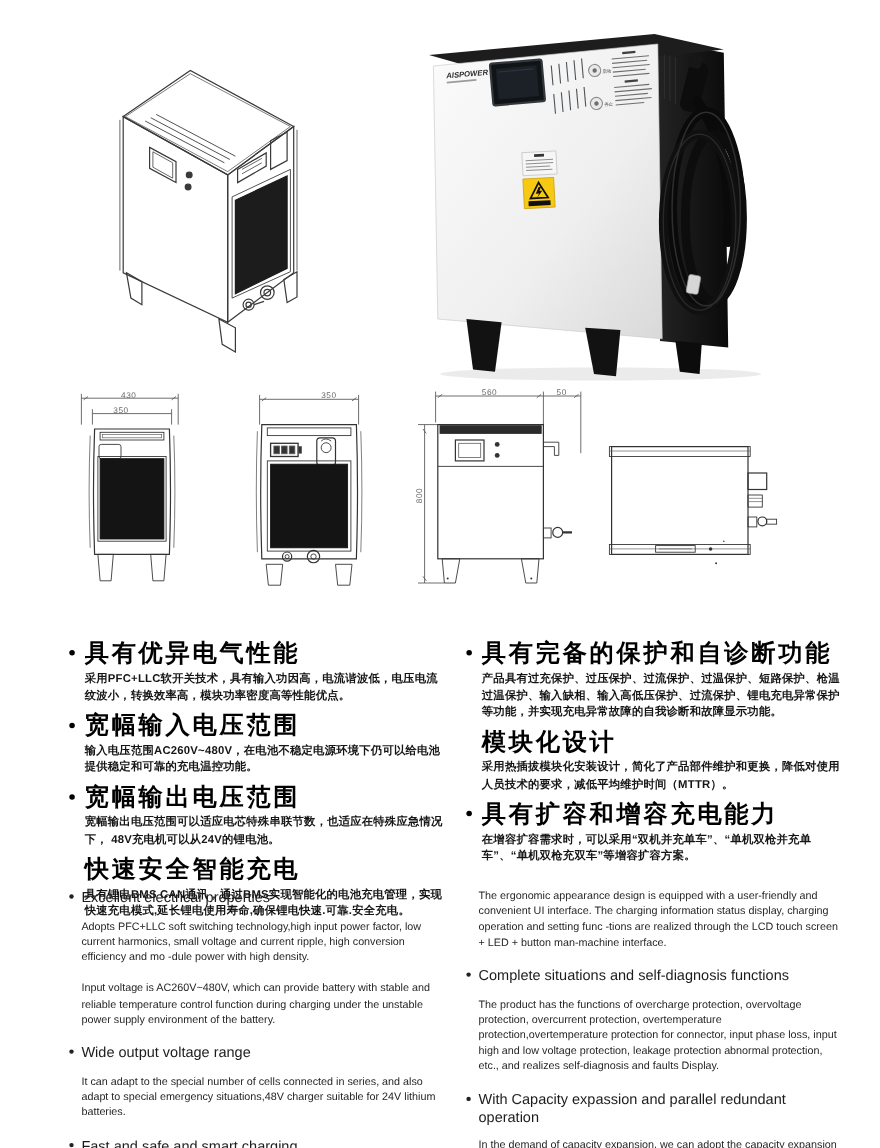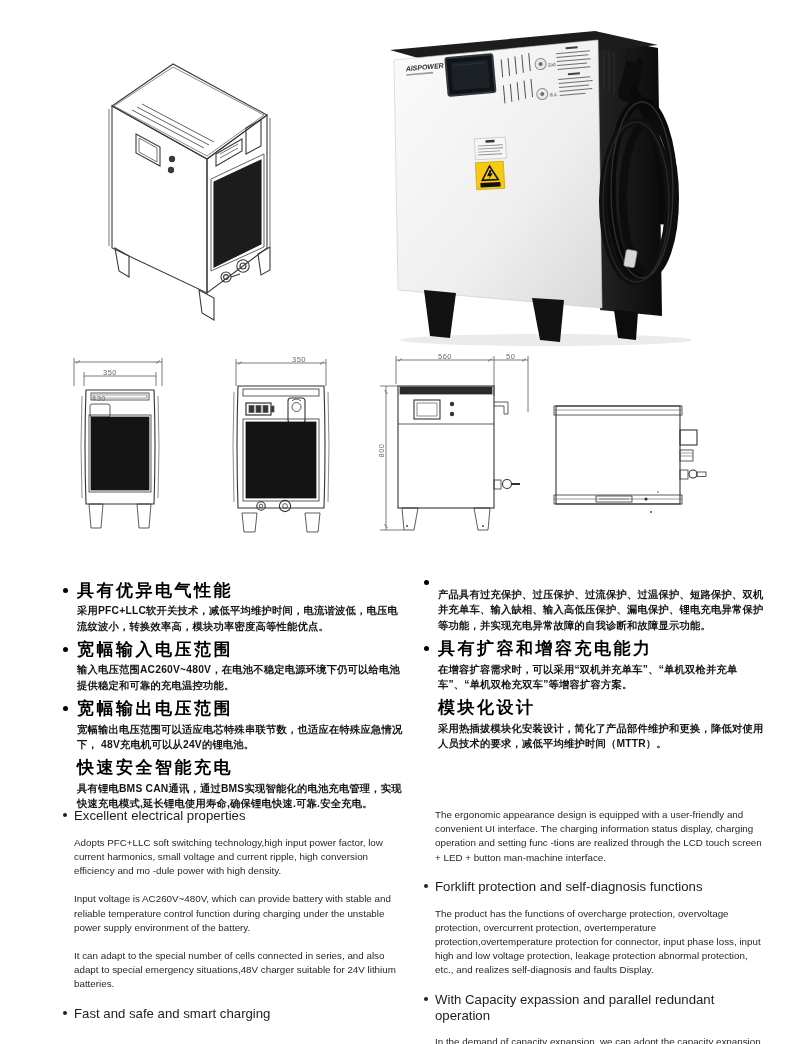--- a/index.html
+++ b/index.html
@@ -11,21 +11,21 @@
   
   .dim-label{position:absolute;font-size:7.5px;color:#6b6b6b;letter-spacing:.5px;white-space:nowrap;}
   .dim-label.vert{transform:rotate(-90deg);transform-origin:center;}
 
   
   .col{position:absolute;top:580px;width:340px;}
   .col.left{left:63px;}
   .col.right{left:424px;}
   .zh-group{height:212px;}
   .zh-block{margin-bottom:5px;}
-  .zh-head{display:flex;align-items:center;gap:9px;font-size:17px;font-weight:700;
+  .zh-head{display:flex;align-items:center;gap:9px;font-size:22px;font-weight:700;
            letter-spacing:2.5px;color:#000;line-height:1.25;}
   .zh-head .dot{width:5px;height:5px;border-radius:50%;background:#000;flex:none;}
   .zh-head.no-dot{padding-left:14px;}
   .zh-body{font-size:10.3px;font-weight:600;line-height:1.5;color:#151515;
            margin:2px 0 3px 14px;letter-spacing:.2px;}
   .en-group{margin-top:16px;}
   .en-block{margin-bottom:14px;}
   .en-head{display:flex;gap:7px;font-size:13.2px;color:#1c1c1c;line-height:1.2;}
   .en-head .dot{width:4px;height:4px;border-radius:50%;background:#222;flex:none;margin-top:5px;}
   .en-body{font-size:9.8px;line-height:1.45;color:#262626;margin:12px 0 0 11px;}
@@ -188,21 +188,21 @@
 
       <g stroke="#2e2e2e" stroke-width="1">
         <line x1="214" y1="30" x2="214" y2="70"></line>
           <line x1="219" y1="31" x2="219" y2="72"></line>
         <line x1="224" y1="32" x2="224" y2="74"></line>
       </g>
     </svg>
   </div>
 
   <div class="abs" style="left:70px;top:356px;width:96px;height:180px;">
-    <span class="dim-label" style="left:22px;top:-1px;margin-top:39px;">430</span>
+    <span class="dim-label" style="left:40px;top:-1px;">430</span>
     <span class="dim-label" style="left:33px;top:12px;">350</span>
     <svg width="96" height="180" viewBox="0 0 96 180" fill="none" stroke="#5a5a5a" stroke-width="0.8">
 
       <line x1="4" y1="6" x2="92" y2="6"></line>
         <line x1="4" y1="2" x2="4" y2="30"></line>
         <line x1="92" y1="2" x2="92" y2="30"></line>
       <line x1="6" y1="7.5" x2="10" y2="4.5"></line>
         <line x1="86" y1="7.5" x2="90" y2="4.5"></line>
       <line x1="14" y1="20" x2="86" y2="20"></line>
         <line x1="14" y1="16" x2="14" y2="30"></line>
@@ -325,21 +325,21 @@
     </svg>
   </div>
 
   <div class="col left">
     <div class="zh-group">
       <div class="zh-block">
         <div class="zh-head">
             <span class="dot"></span>
             <span>具有优异电气性能</span>
           </div>
-        <div class="zh-body">采用PFC+LLC软开关技术，减低平均维护时间，电流谐波低，电压电流纹波小，转换效率高，模块功率密度高等性能优点。</div>
+        <div class="zh-body">采用PFC+LLC软开关技术，具有输入功因高，电流谐波低，电压电流纹波小，转换效率高，模块功率密度高等性能优点。</div>
       </div>
       <div class="zh-block">
         <div class="zh-head">
             <span class="dot"></span>
             <span>宽幅输入电压范围</span>
           </div>
         <div class="zh-body">输入电压范围AC260V~480V，在电池不稳定电源环境下仍可以给电池提供稳定和可靠的充电温控功能。</div>
       </div>
       <div class="zh-block">
         <div class="zh-head">
@@ -360,62 +360,67 @@
         <div class="en-head">
             <span class="dot"></span>
             <span>Excellent electrical properties</span>
           </div>
         <div class="en-body">Adopts PFC+LLC soft switching technology,high input power factor, low current harmonics, small voltage and current ripple, high conversion efficiency and mo -dule power with high density.</div>
       </div>
       <div class="en-block">
         <div class="en-body">Input voltage is AC260V~480V, which can provide battery with stable and reliable temperature control function during charging under the unstable power supply environment of the battery.</div>
       </div>
       <div class="en-block">
+        <div class="en-head">
+            <span class="dot"></span>
+            <span>Wide output voltage range</span>
+          </div>
         <div class="en-body">It can adapt to the special number of cells connected in series, and also adapt to special emergency situations,48V charger suitable for 24V lithium batteries.</div>
       </div>
       <div class="en-block">
         <div class="en-head">
             <span class="dot"></span>
             <span>Fast and safe and smart charging</span>
           </div>
 
       </div>
     </div>
   </div>
 
   <div class="col right">
     <div class="zh-group">
       <div class="zh-block">
         <div class="zh-head">
             <span class="dot"></span>
-          </div>
-        <div class="zh-body">产品具有过充保护、过压保护、过流保护、过温保护、短路保护、双机并充单车、输入缺相、输入高低压保护、漏电保护、锂电充电异常保护等功能，并实现充电异常故障的自我诊断和故障显示功能。</div>
-      </div>
-      <div class="zh-block">
-        <div class="zh-head">
-            <span class="dot"></span>
-            <span>具有扩容和增容充电能力</span>
-          </div>
-        <div class="zh-body">在增容扩容需求时，可以采用“双机并充单车”、“单机双枪并充单车”、“单机双枪充双车”等增容扩容方案。</div>
+            <span>具有完备的保护和自诊断功能</span>
+          </div>
+        <div class="zh-body">产品具有过充保护、过压保护、过流保护、过温保护、短路保护、枪温过温保护、输入缺相、输入高低压保护、过流保护、锂电充电异常保护等功能，并实现充电异常故障的自我诊断和故障显示功能。</div>
       </div>
       <div class="zh-block">
         <div class="zh-head no-dot">
             <span>模块化设计</span>
           </div>
         <div class="zh-body">采用热插拔模块化安装设计，简化了产品部件维护和更换，降低对使用人员技术的要求，减低平均维护时间（MTTR）。</div>
       </div>
+      <div class="zh-block">
+        <div class="zh-head">
+            <span class="dot"></span>
+            <span>具有扩容和增容充电能力</span>
+          </div>
+        <div class="zh-body">在增容扩容需求时，可以采用“双机并充单车”、“单机双枪并充单车”、“单机双枪充双车”等增容扩容方案。</div>
+      </div>
     </div>
     <div class="en-group">
       <div class="en-block">
         <div class="en-body">The ergonomic appearance design is equipped with a user-friendly and convenient UI interface. The charging information status display, charging operation and setting func -tions are realized through the LCD touch screen + LED + button man-machine interface.</div>
       </div>
       <div class="en-block">
         <div class="en-head">
             <span class="dot"></span>
-            <span>Forklift protection and self-diagnosis functions</span>
+            <span>Complete situations and self-diagnosis functions</span>
           </div>
         <div class="en-body">The product has the functions of overcharge protection, overvoltage protection, overcurrent protection, overtemperature protection,overtemperature protection for connector, input phase loss, input high and low voltage protection, leakage protection abnormal protection, etc., and realizes self-diagnosis and faults Display.</div>
       </div>
       <div class="en-block">
         <div class="en-head">
             <span class="dot"></span>
             <span>With Capacity expassion and parallel redundant operation</span>
           </div>
         <div class="en-body">In the demand of capacity expansion, we can adopt the capacity expansion schemes such as "Dual charger charging single Forklift", "Single charger with dual guns charging single Forklift", "Single charger with dual guns charging dual Forklift independently".</div>
       </div>

